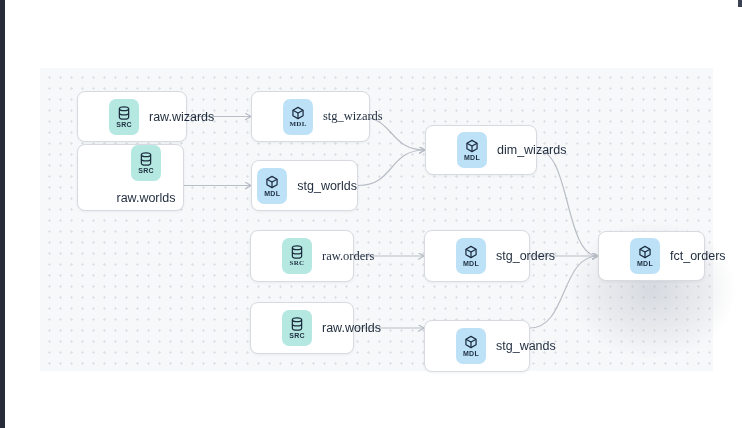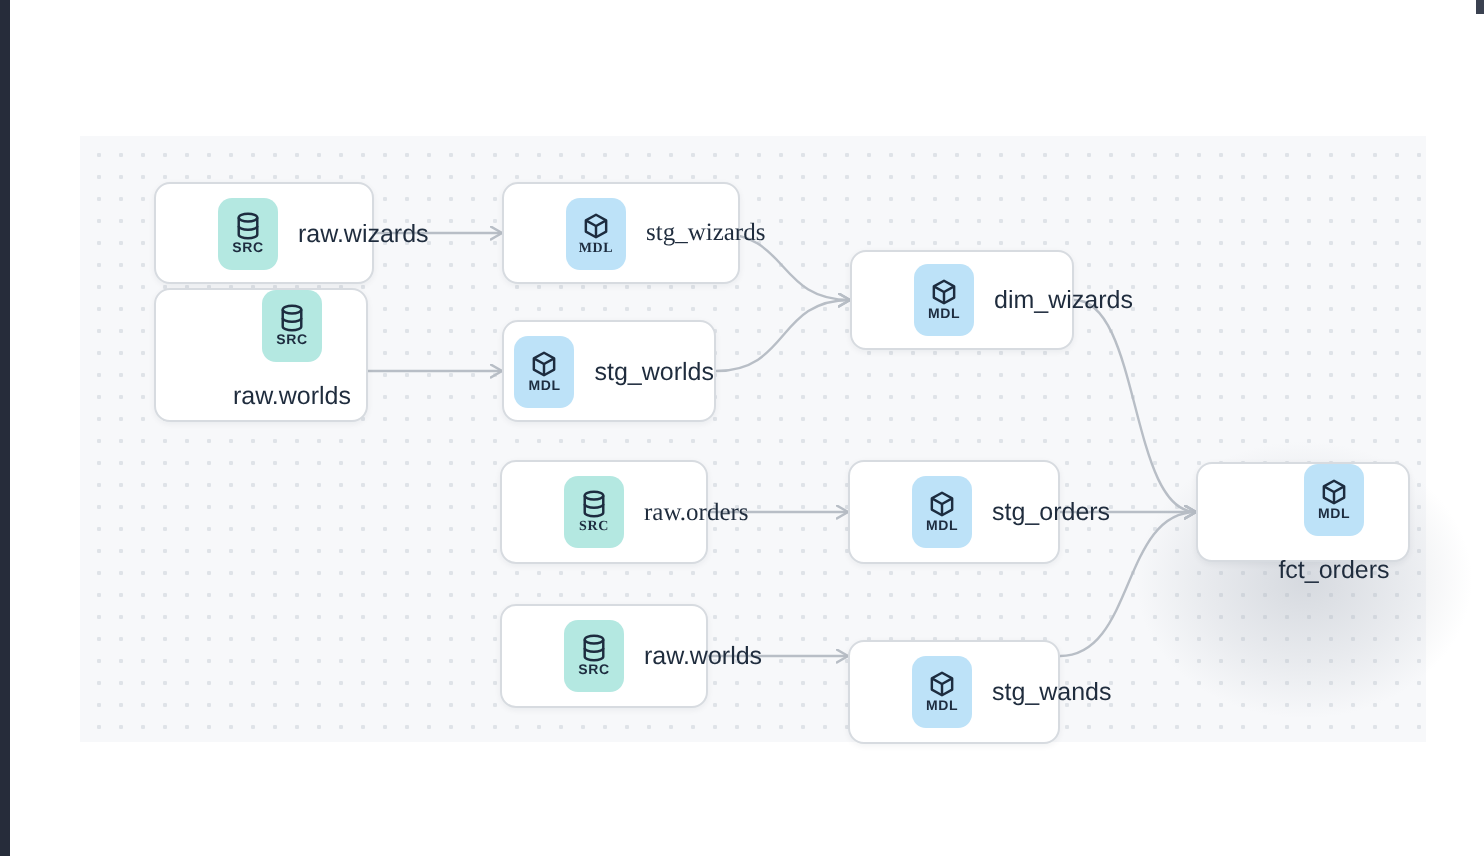--- a/index.html
+++ b/index.html
@@ -174,21 +174,21 @@
               <path d="M8 1.6 L13.8 4.8 V11.2 L8 14.4 L2.2 11.2 V4.8 Z"></path>
               <path d="M2.2 4.8 L8 8 L13.8 4.8"></path>
               <path d="M8 8 V14.4"></path>
             </svg>
           </span>
       <span class="badge-label">MDL</span>
     </span>
     <span class="node-label">stg_wands</span>
   </div>
       <div class="glow" style="left: 526.5px; top: 152px; width: 170px; height: 140px;"></div>
-      <div class="node" style="left: 558px; top: 163px; width: 107px; height: 50px; flex-direction: column;">
+      <div class="node" style="left: 558px; top: 163px; width: 107px; height: 50px;">
     <span class="badge MDL">
       <span class="badge-icon">
             <svg width="14" height="14" viewBox="0 0 16 16" fill="none" stroke="#1d2c3f" stroke-width="1.4" stroke-linejoin="round">
               <path d="M8 1.6 L13.8 4.8 V11.2 L8 14.4 L2.2 11.2 V4.8 Z"></path>
               <path d="M2.2 4.8 L8 8 L13.8 4.8"></path>
               <path d="M8 8 V14.4"></path>
             </svg>
           </span>
       <span class="badge-label">MDL</span>
     </span>

